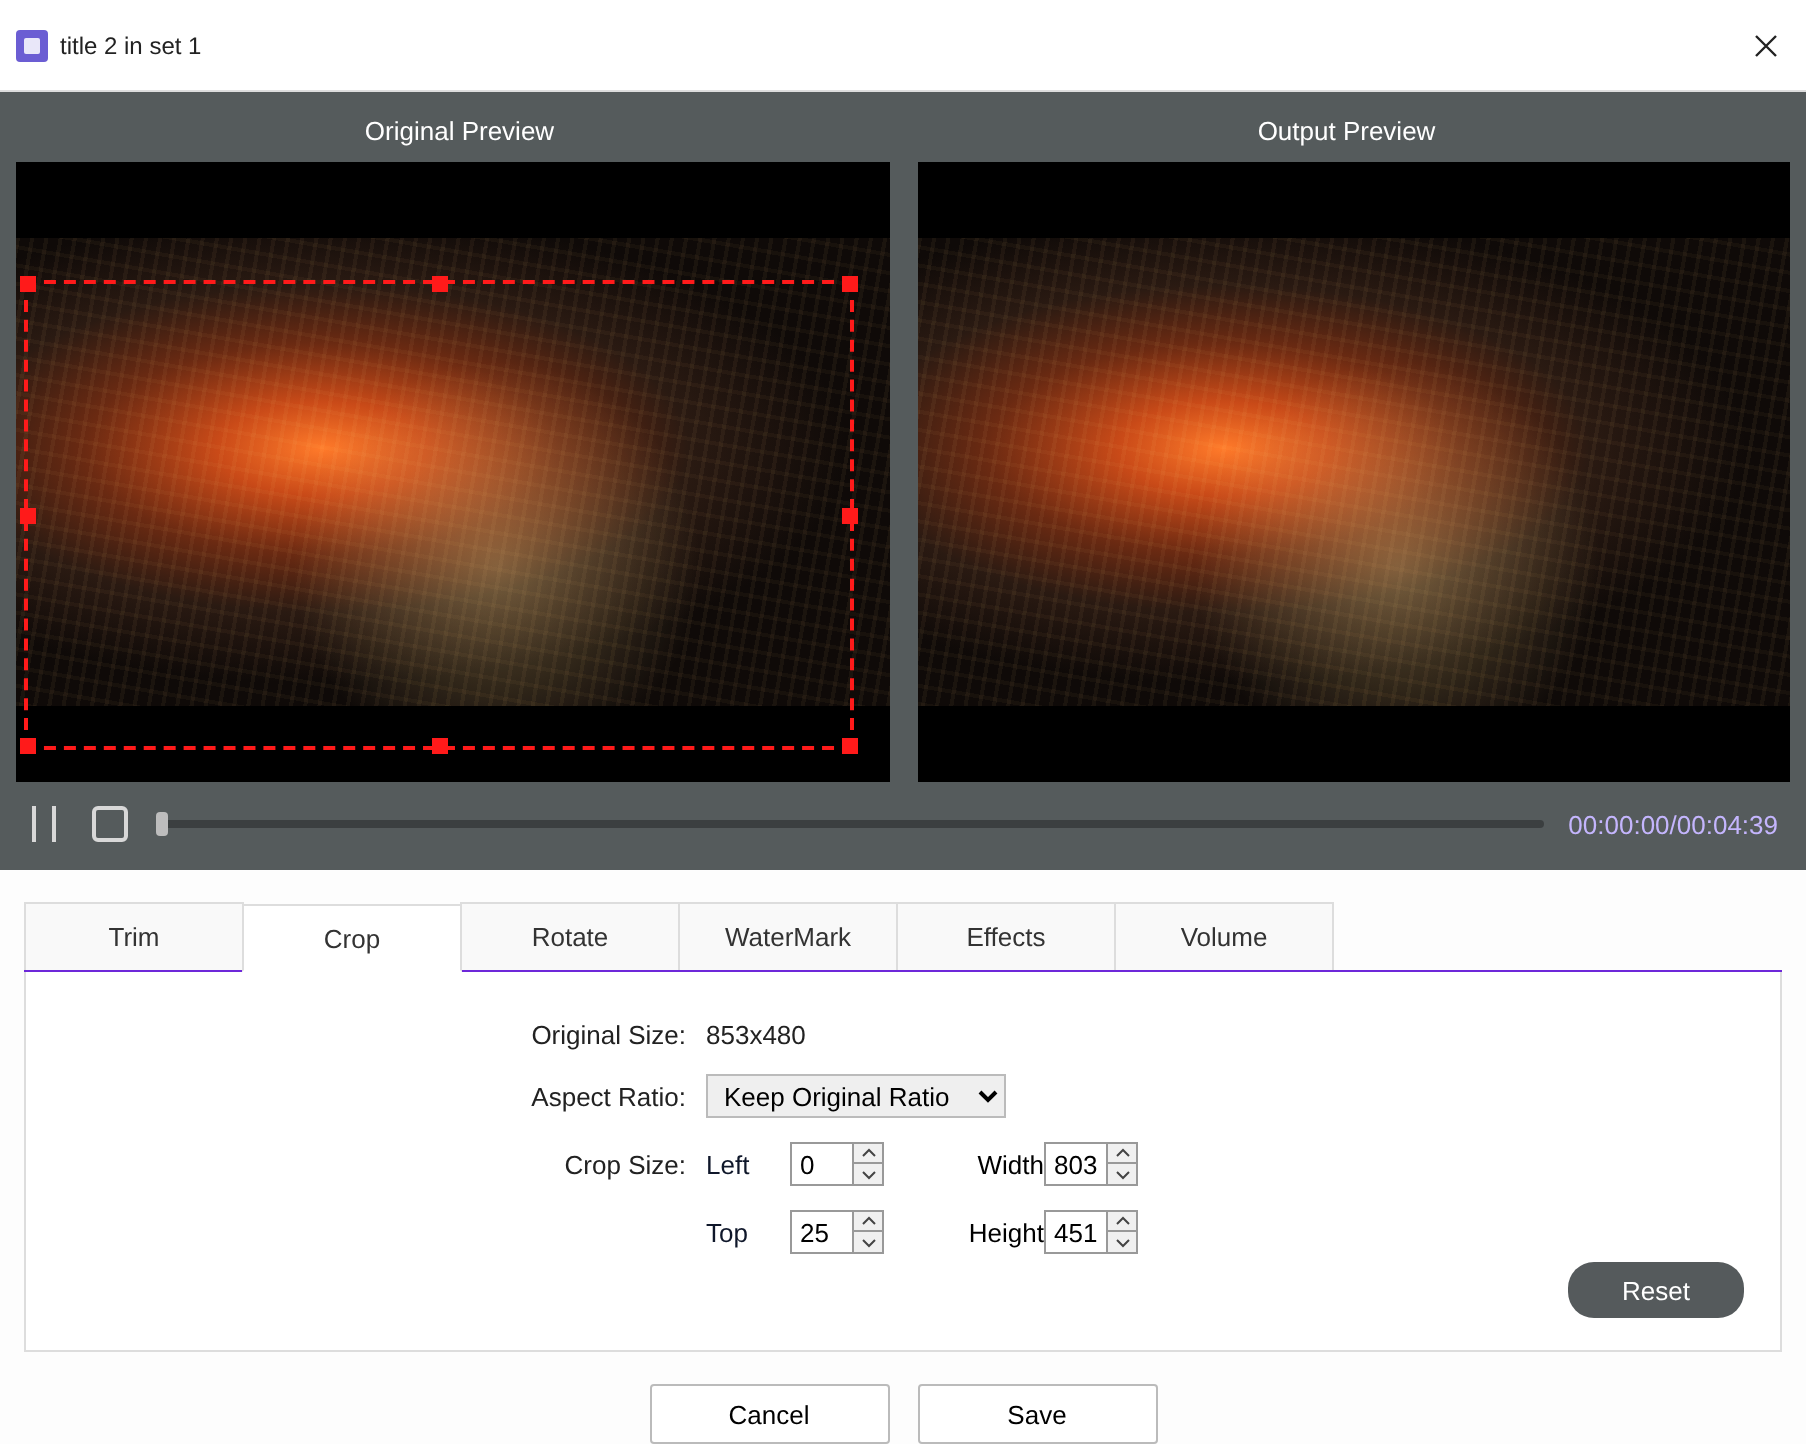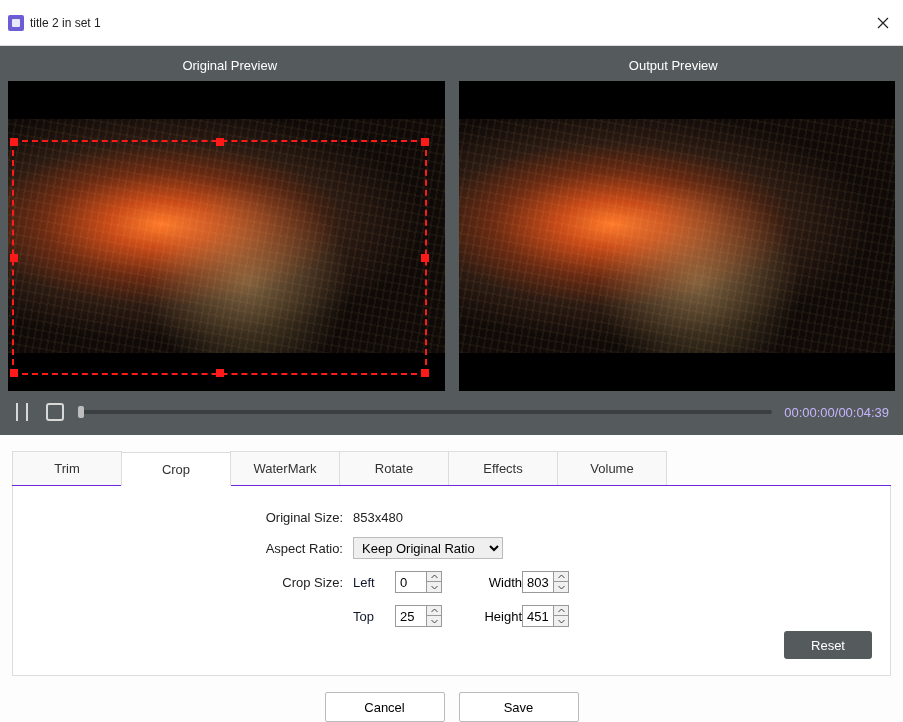--- a/index.html
+++ b/index.html
@@ -50,21 +50,21 @@
 .sub-label { font-size:13px; color:#0f172a; width:42px; text-align:left; }
 .spin { display:inline-flex; align-items:center; border:1px solid #999; height:22px; background:#fff;}
 .spin input { width:30px; border:none; font-size:13px; padding:0 4px; outline:none; text-align:left;}
 .spin .spinners { display:flex; flex-direction:column; border-left:1px solid #999;}
 .spin .sp { width:14px; height:10px; display:flex; align-items:center; justify-content:center; cursor:pointer; background:#f0f0f0;}
 .spin .sp:first-child{border-bottom:1px solid #999;}
 .spin .sp svg{width:7px;height:5px;}
 .gap { width:30px; }
 .sub-label2 { font-size:13px; width:50px; text-align:right;}
 
-.reset-btn { position:absolute; right:18px; bottom:16px; width:88px; height:28px; background:#555a5c; color:#fff; border:none; font-size:13px; border-radius:3px; cursor:pointer;}
+.reset-btn { position:absolute; right:18px; bottom:16px; width:88px; height:28px; background:#555a5c; color:#fff; border:none; font-size:13px; border-radius:13px; cursor:pointer;}
 
 .footer { display:flex; justify-content:center; gap:14px; padding:16px 0 8px;}
 .footer button { width:120px; height:30px; background:#fff; border:1px solid #bbb; font-size:13px; cursor:pointer; border-radius:2px;}
 </style>
 </head>
 <body>
 
 <div class="titlebar">
   <div class="app-icon">
     <svg viewBox="0 0 10 10">
@@ -117,22 +117,22 @@
       <div class="seek-knob"></div>
     </div>
     <div class="timecode">00:00:00/00:04:39</div>
   </div>
 </div>
 
 <div class="lower">
   <div class="tabs" id="tabs">
       <div class="tab">Trim</div>
       <div class="tab active">Crop</div>
+      <div class="tab">Rotate</div>
       <div class="tab">WaterMark</div>
-      <div class="tab">Rotate</div>
       <div class="tab">Effects</div>
       <div class="tab">Volume</div>
     </div>
 
   <div class="tab-panel">
     <div class="form-row">
       <div class="form-label">Original Size:</div>
       <div class="form-val">853x480</div>
     </div>
     <div class="form-row">

